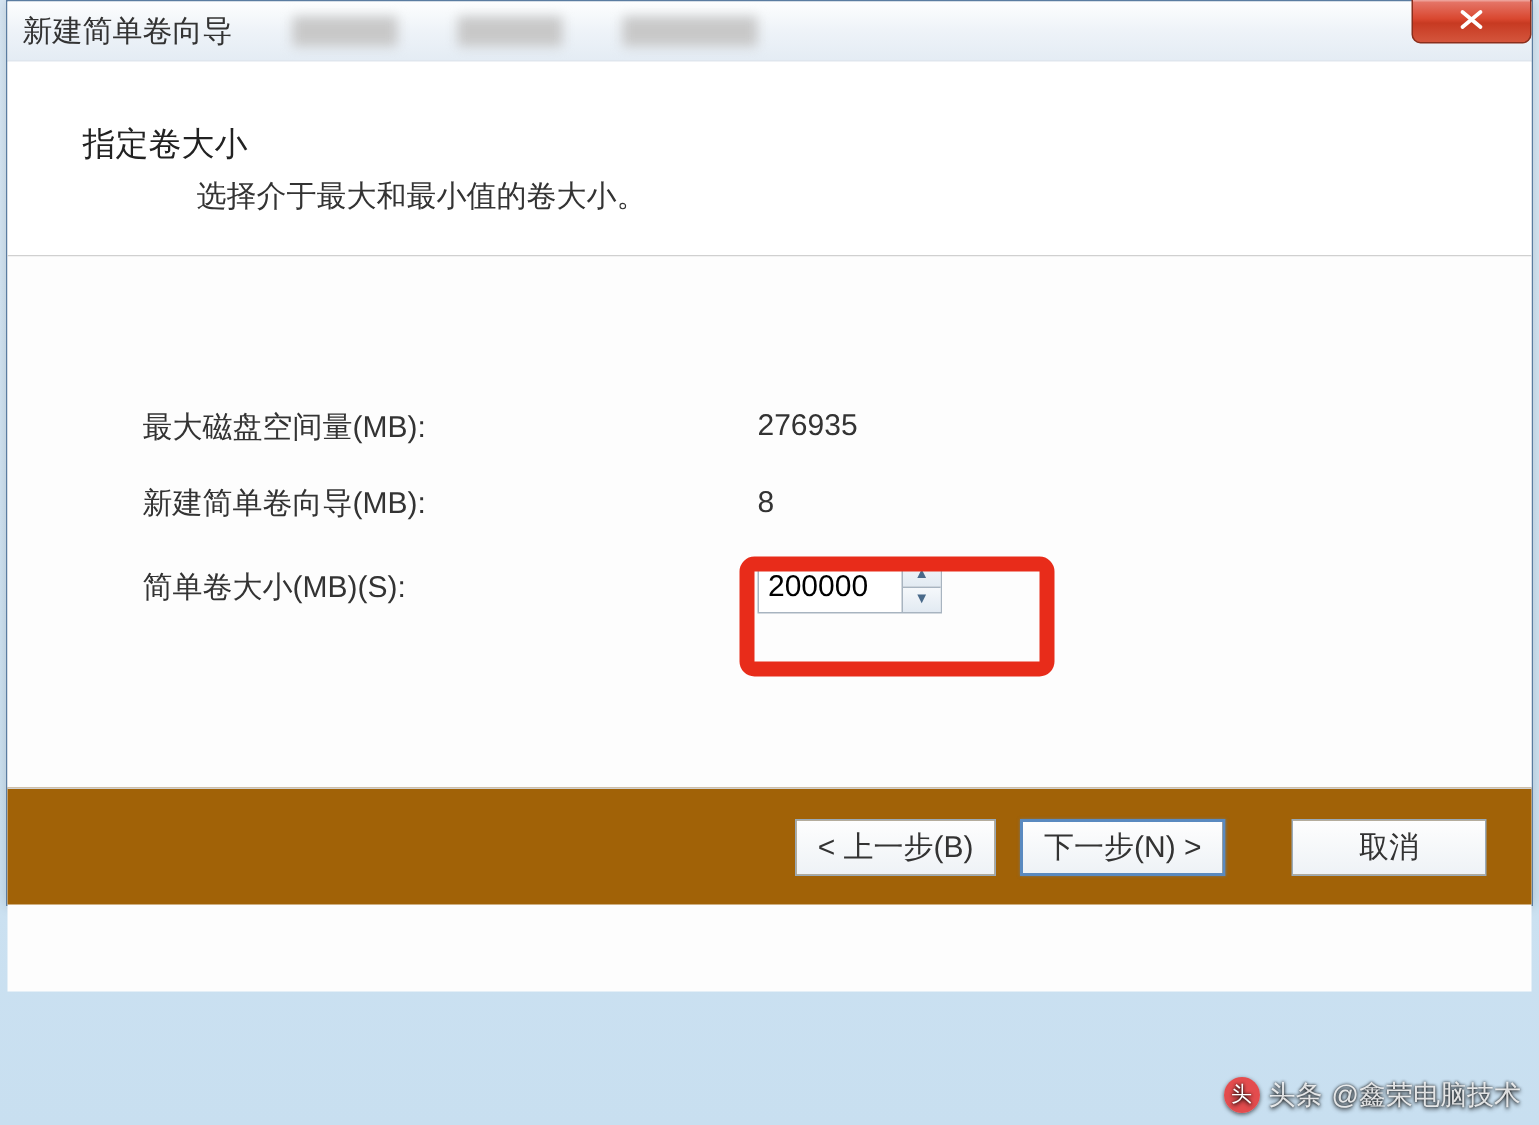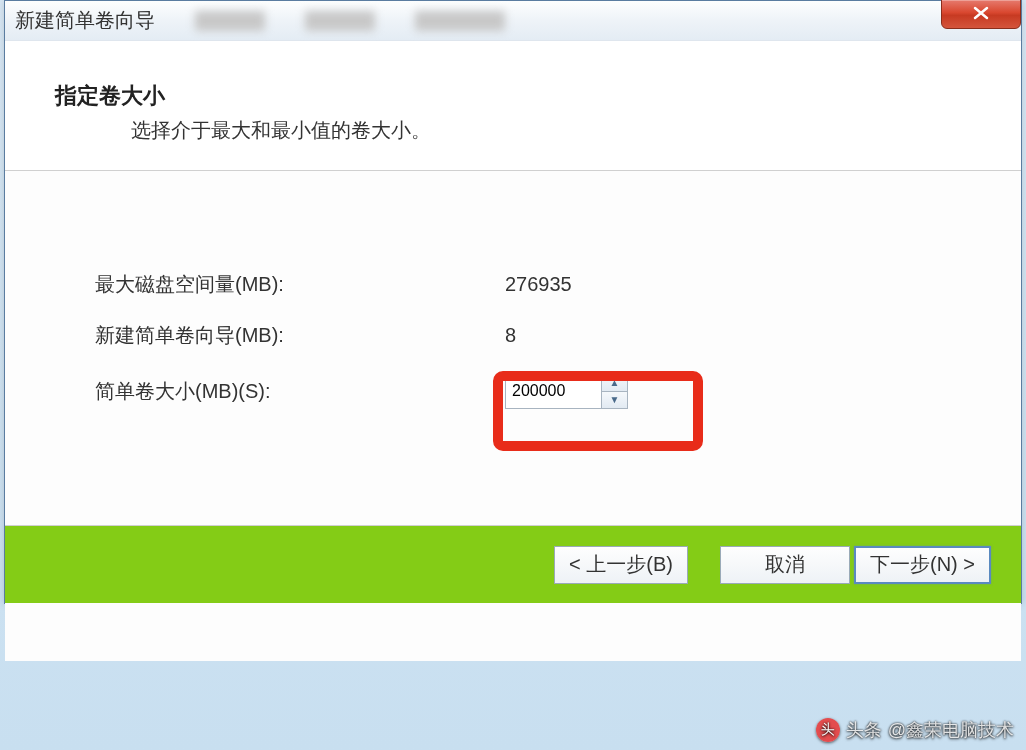--- a/index.html
+++ b/index.html
@@ -71,21 +71,21 @@
     text-shadow: 0 1px 1px rgba(0,0,0,0.4);
   }
   .header-area {
     padding: 40px 20px 30px 50px;
     border-bottom: 1px solid #d0d0d0;
     background: #fff;
     height: 130px;
   }
   .page-title {
     font-size: 22px;
-    font-weight: bold;
+    font-weight: normal;
     color: #222;
     margin: 0 0 6px 0;
   }
   .page-subtitle {
     font-size: 20px;
     color: #333;
     margin: 0 0 0 76px;
   }
   .content-area {
     padding: 100px 80px 20px 90px;
@@ -108,21 +108,21 @@
   .spinner-wrap {
     display: inline-flex;
     align-items: center;
     border: 1px solid #a8b4c0;
     background: #fff;
     height: 36px;
   }
   .spinner-input {
     border: none;
     outline: none;
-    font-size: 16px;
+    font-size: 20px;
     padding: 2px 6px;
     width: 95px;
     height: 100%;
     font-family: inherit;
   }
   .spinner-btns {
     display: flex;
     flex-direction: column;
     width: 26px;
     height: 100%;
@@ -152,26 +152,26 @@
     width: 210px;
     height: 80px;
   }
   .footer {
     position: absolute;
     bottom: 0;
     left: 0;
     right: 0;
     height: 78px;
     border-top: 1px solid #d0d0d0;
-    background: #84cc16;
+    background: #a16207;
     display: flex;
     justify-content: flex-end;
     align-items: center;
     padding-right: 30px;
-    gap: 4px;
+    gap: 16px;
   }
   .wiz-btn {
     height: 38px;
     padding: 0 14px;
     font-size: 20px;
     font-family: inherit;
     background: linear-gradient(to bottom, #fefefe, #eef2f6);
     border: 1px solid #9aaab8;
     cursor: pointer;
     display: flex;
@@ -264,22 +264,22 @@
         </div>
       </div>
     </div>
 
   </div>
 
   <div class="highlight-box"></div>
 
   <div class="footer">
     <button class="wiz-btn">&lt; 上一步(B)</button>
+    <button class="wiz-btn next">下一步(N) &gt;</button>
     <button class="wiz-btn cancel">取消</button>
-    <button class="wiz-btn next">下一步(N) &gt;</button>
   </div>
 
 </div>
 
 <div class="watermark">
   <div class="watermark-icon">头</div>
   <span>头条</span>
   <span>@鑫荣电脑技术</span>
 </div>
 

